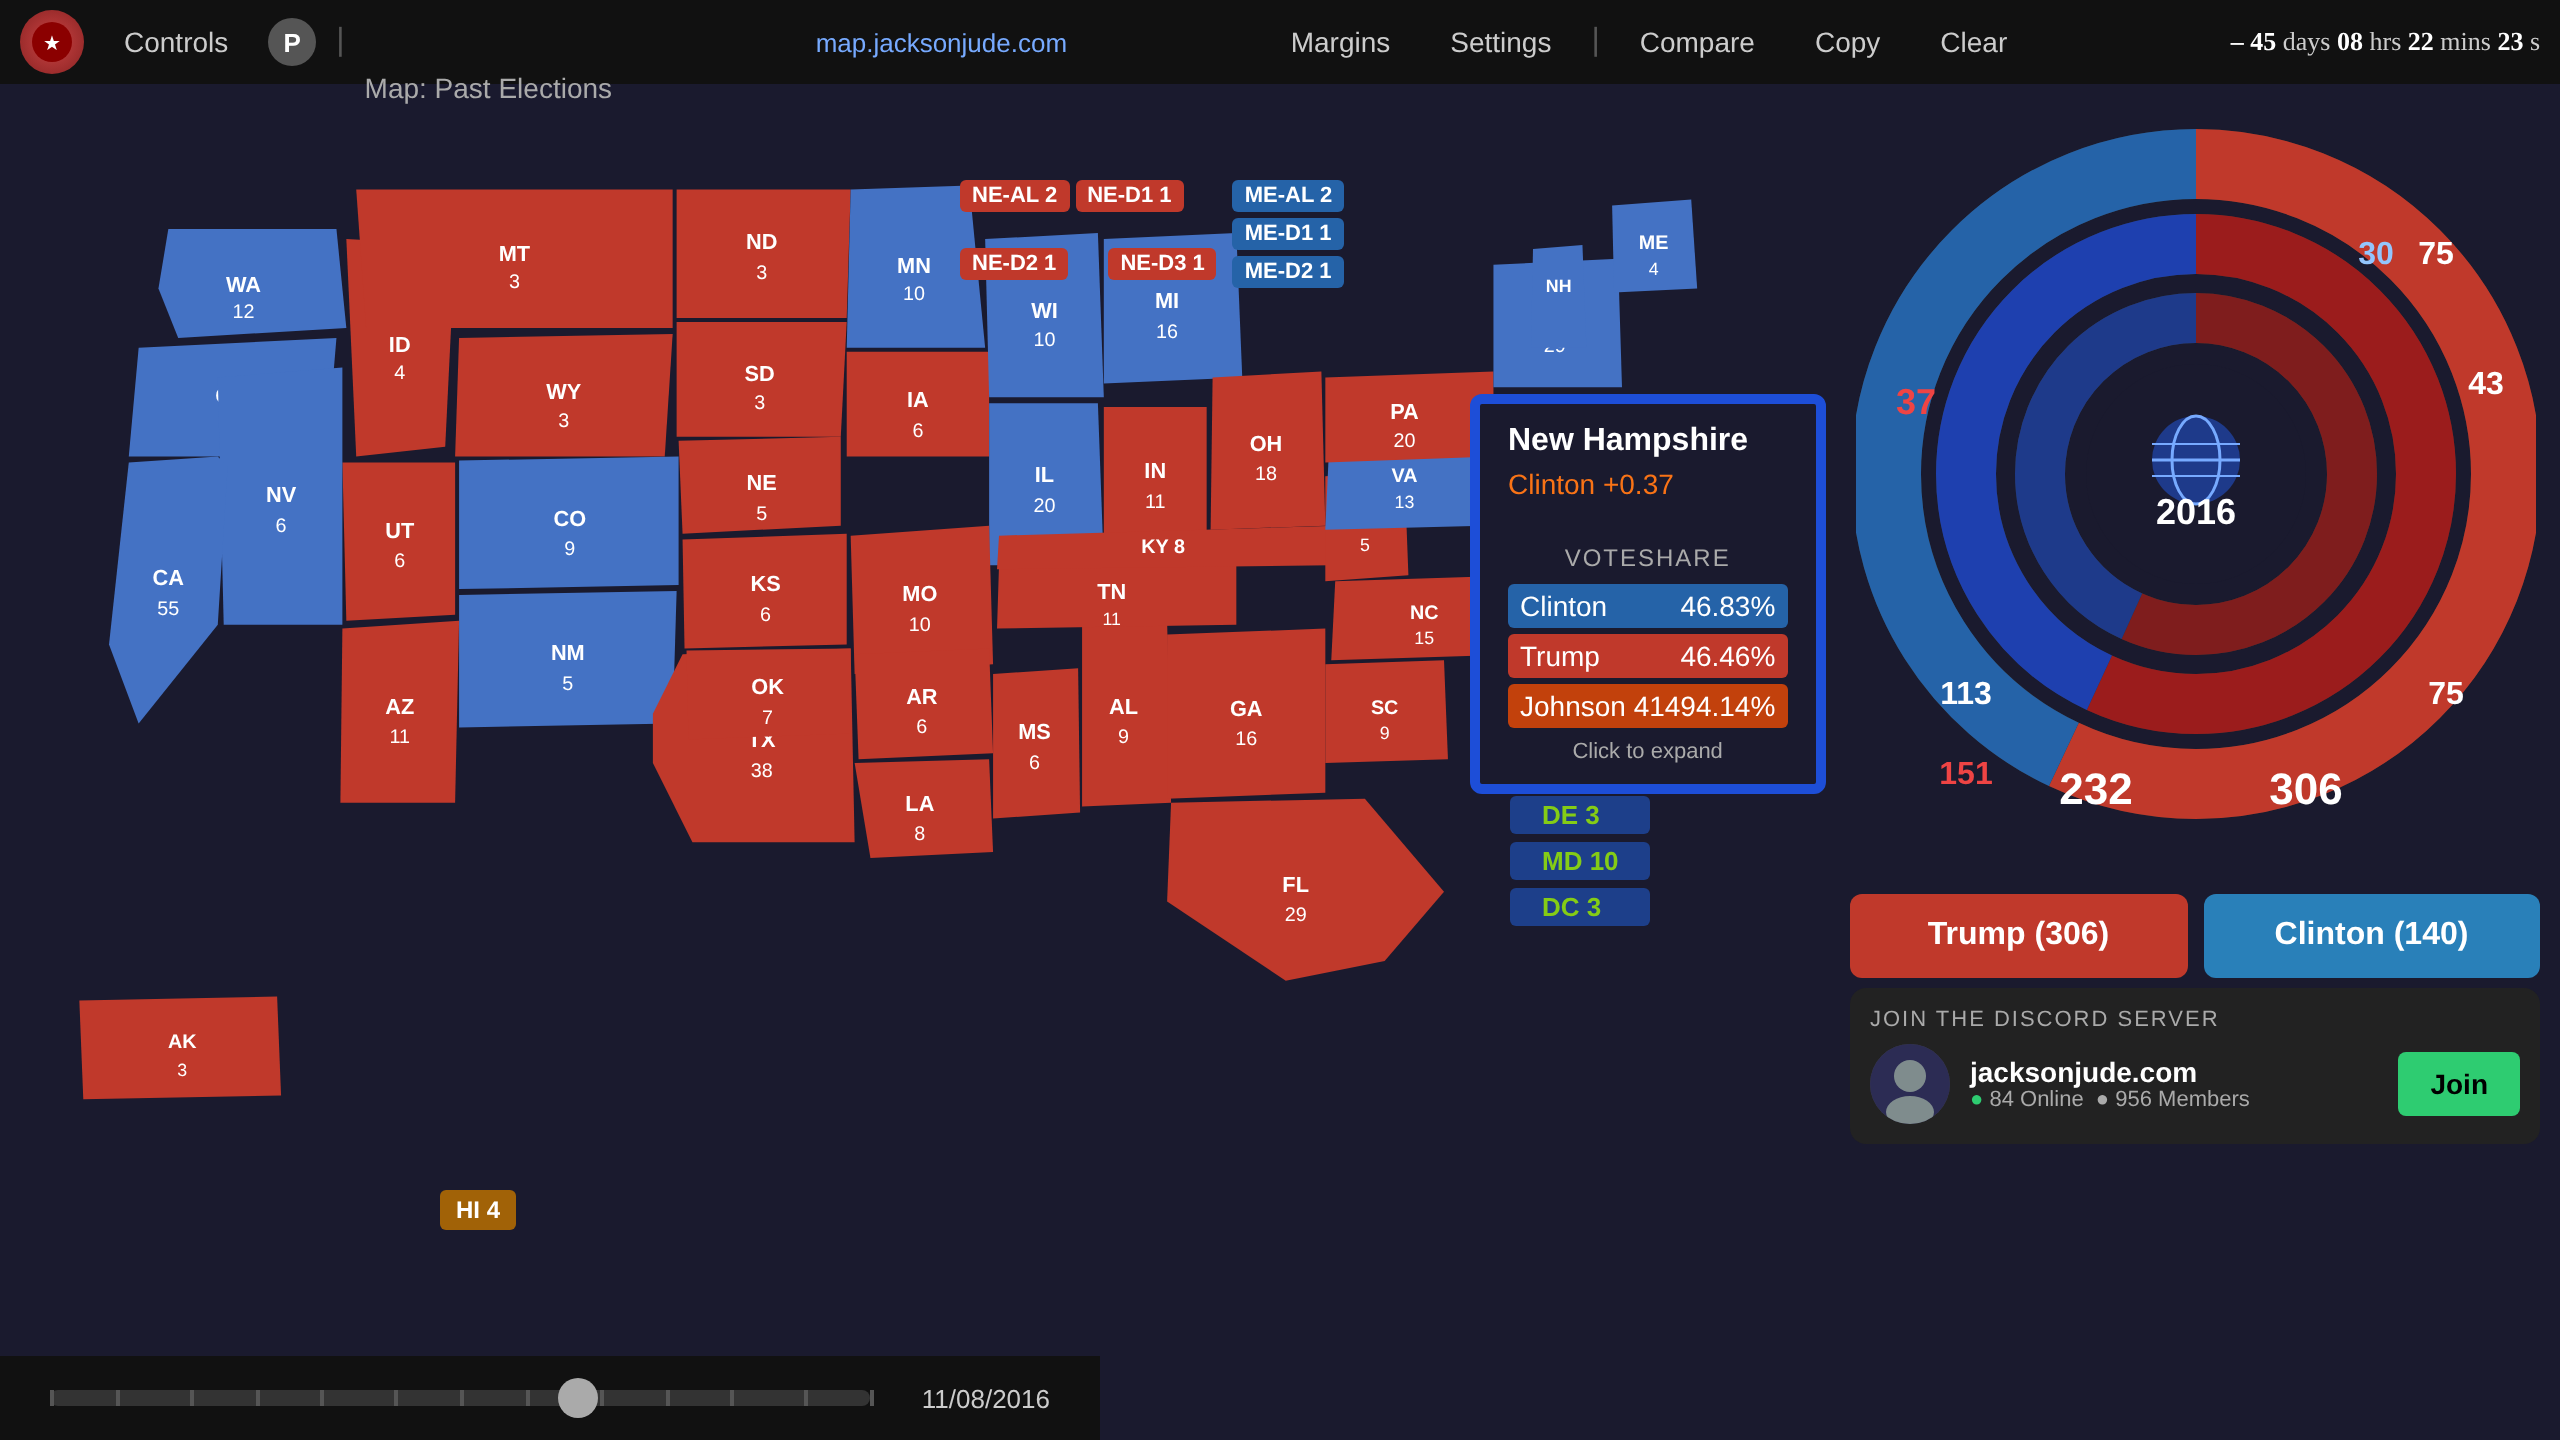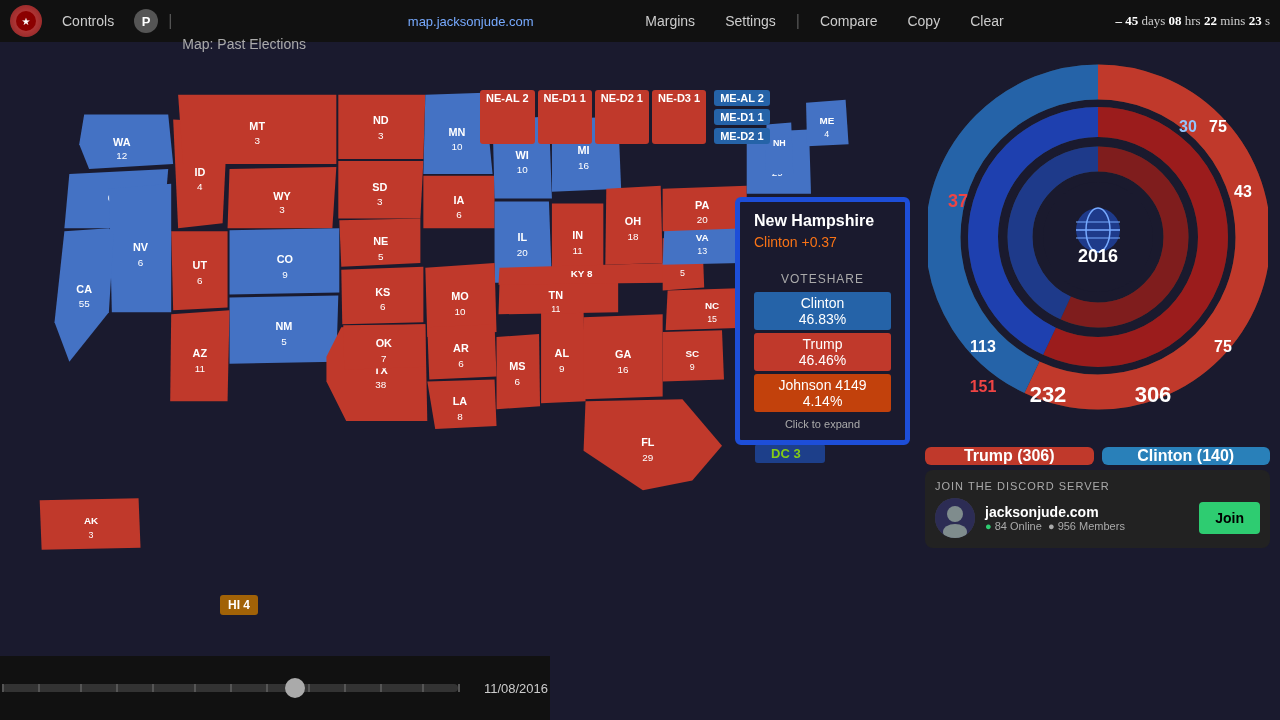--- a/index.html
+++ b/index.html
@@ -56,42 +56,42 @@
       justify-content: center;
     }
 
     
     #result-bar {
       display: flex;
       margin: 5px 10px;
       gap: 8px;
     }
     .result-btn {
-      flex: 1; padding: 0; border: none; border-radius: 6px;
+      flex: 1; padding: 12px; border: none; border-radius: 6px;
       font-size: 16px; font-weight: bold; cursor: pointer; color: white;
     }
     .result-trump { background: #c0392b; }
     .result-clinton { background: #2980b9; }
     .discord-title { font-size: 11px; color: #aaa; letter-spacing: 1px; text-transform: uppercase; margin-bottom: 4px; }
     .discord-avatar { width: 40px; height: 40px; border-radius: 50%; background: #444; overflow: hidden; flex-shrink: 0; }
     .discord-info { flex: 1; }
     .discord-name { font-size: 14px; font-weight: bold; }
     .discord-stats { font-size: 11px; color: #aaa; }
     .online-dot { color: #2ecc71; }
     .join-btn { background: #2ecc71; color: black; border: none; border-radius: 4px; padding: 8px 16px; font-weight: bold; cursor: pointer; font-size: 14px; }
 
     
     #timeline {
       position: absolute;
       bottom: 0; left: 0; right: 365px;
-      height: 64px;
+      height: 42px;
       background: #111;
       display: flex;
       align-items: center;
-      padding: 0 2px;
+      padding: 0 25px;
       gap: 10px;
       margin-top: 18px;
     }
     .timeline-track {
       flex: 1; height: 8px;
       background: #333; border-radius: 4px;
       position: relative;
     }
     .timeline-thumb {
       position: absolute;
@@ -115,21 +115,21 @@
       border-radius: 6px;
       padding: 10px 14px;
       min-width: 175px;
       z-index: 50;
     }
     .tooltip-title { font-size: 16px; font-weight: bold; color: white; margin-bottom: 4px; }
     .tooltip-subtitle { font-size: 14px; color: #f97316; margin-bottom: 22px; }
     .tooltip-section { font-size: 12px; color: #aaa; text-align: center; margin-bottom: 6px; letter-spacing: 1px; text-transform: uppercase; }
     .vote-row {
       display: flex; align-items: center; justify-content: space-between;
-      padding: 3px 6px; border-radius: 3px; margin-bottom: 3px; font-size: 14px; flex-direction: column;
+      padding: 3px 6px; border-radius: 3px; margin-bottom: 3px; font-size: 14px;
     }
     .vote-clinton { background: #2563a8; }
     .vote-trump { background: #c0392b; }
     .vote-johnson { background: #c2410c; color: white; }
     .tooltip-expand { font-size: 11px; color: #aaa; text-align: center; margin-top: 6px; cursor: pointer; }
 
     
     #small-labels {
       position: absolute;
       top: 310px; left: 755px;
@@ -207,26 +207,26 @@
     <span>22</span> mins
     <span>23</span> s
   </div>
 </div>
 
 <div id="main">
 
   <div id="map-area">
 
     <div id="ne-me-labels">
-      <div style="display:flex; flex-direction:row; gap:3px;">
+      <div style="display:flex; flex-direction:column; gap:3px;">
         <div style="display:flex; gap:3px;">
           <span class="red-label">NE-AL 2</span>
           <span class="red-label">NE-D1 1</span>
         </div>
-        <div style="display:flex; gap:3px;">
+        <div style="display:flex; gap:20px;margin-top:15px;">
           <span class="red-label">NE-D2 1</span>
           <span class="red-label">NE-D3 1</span>
         </div>
       </div>
       <div style="display:flex; flex-direction:column; gap:3px; margin-left:4px;">
         <span class="blue-label">ME-AL 2</span>
         <span class="blue-label">ME-D1 1</span>
         <span class="blue-label">ME-D2 1</span>
       </div>
     </div>

